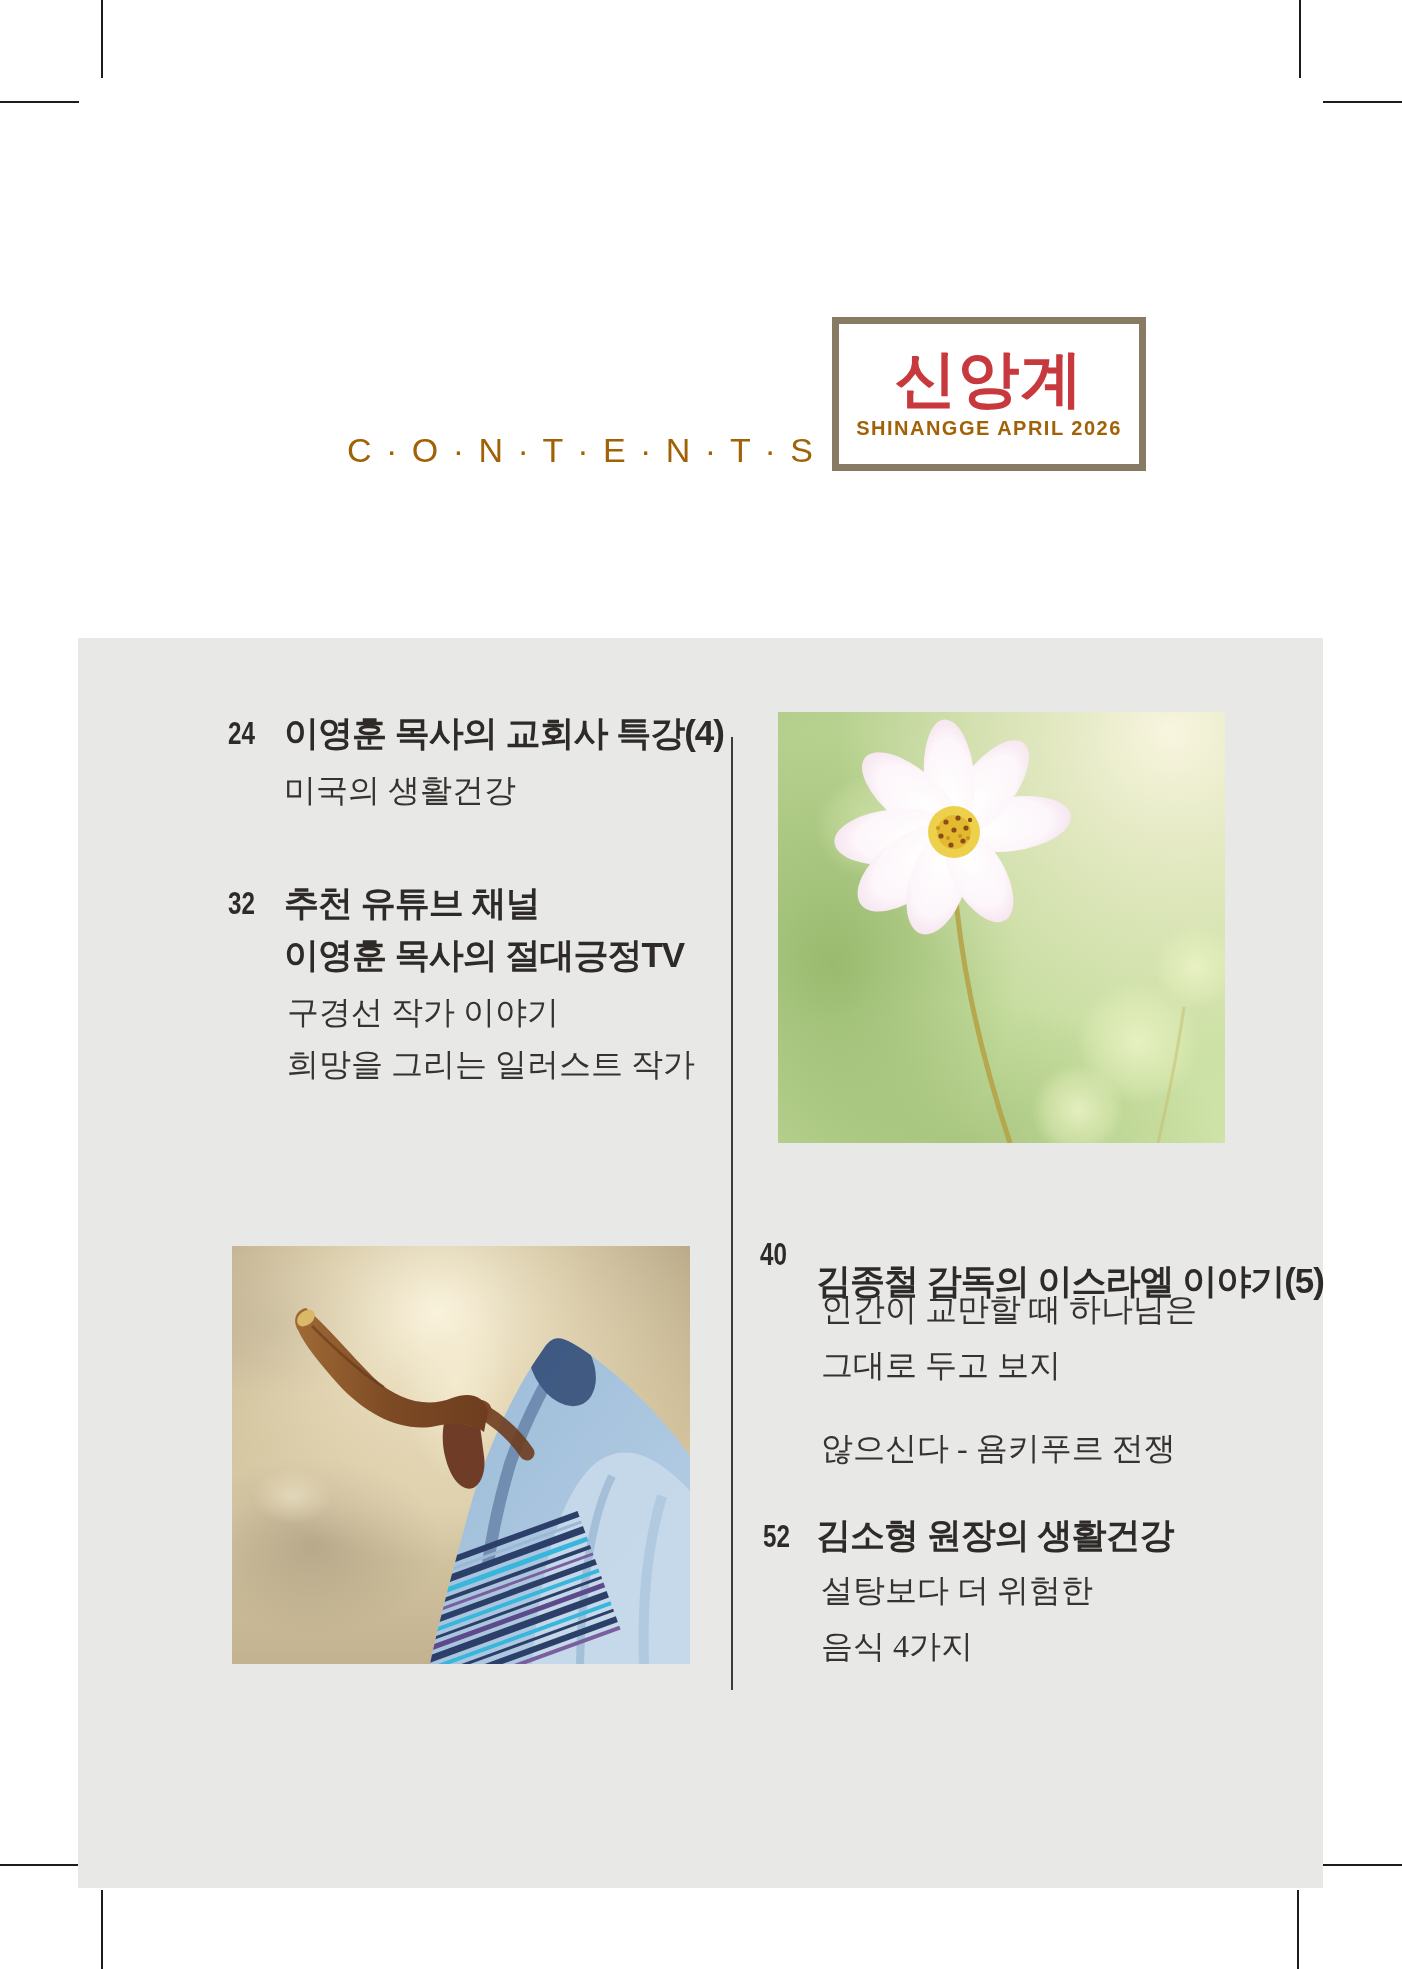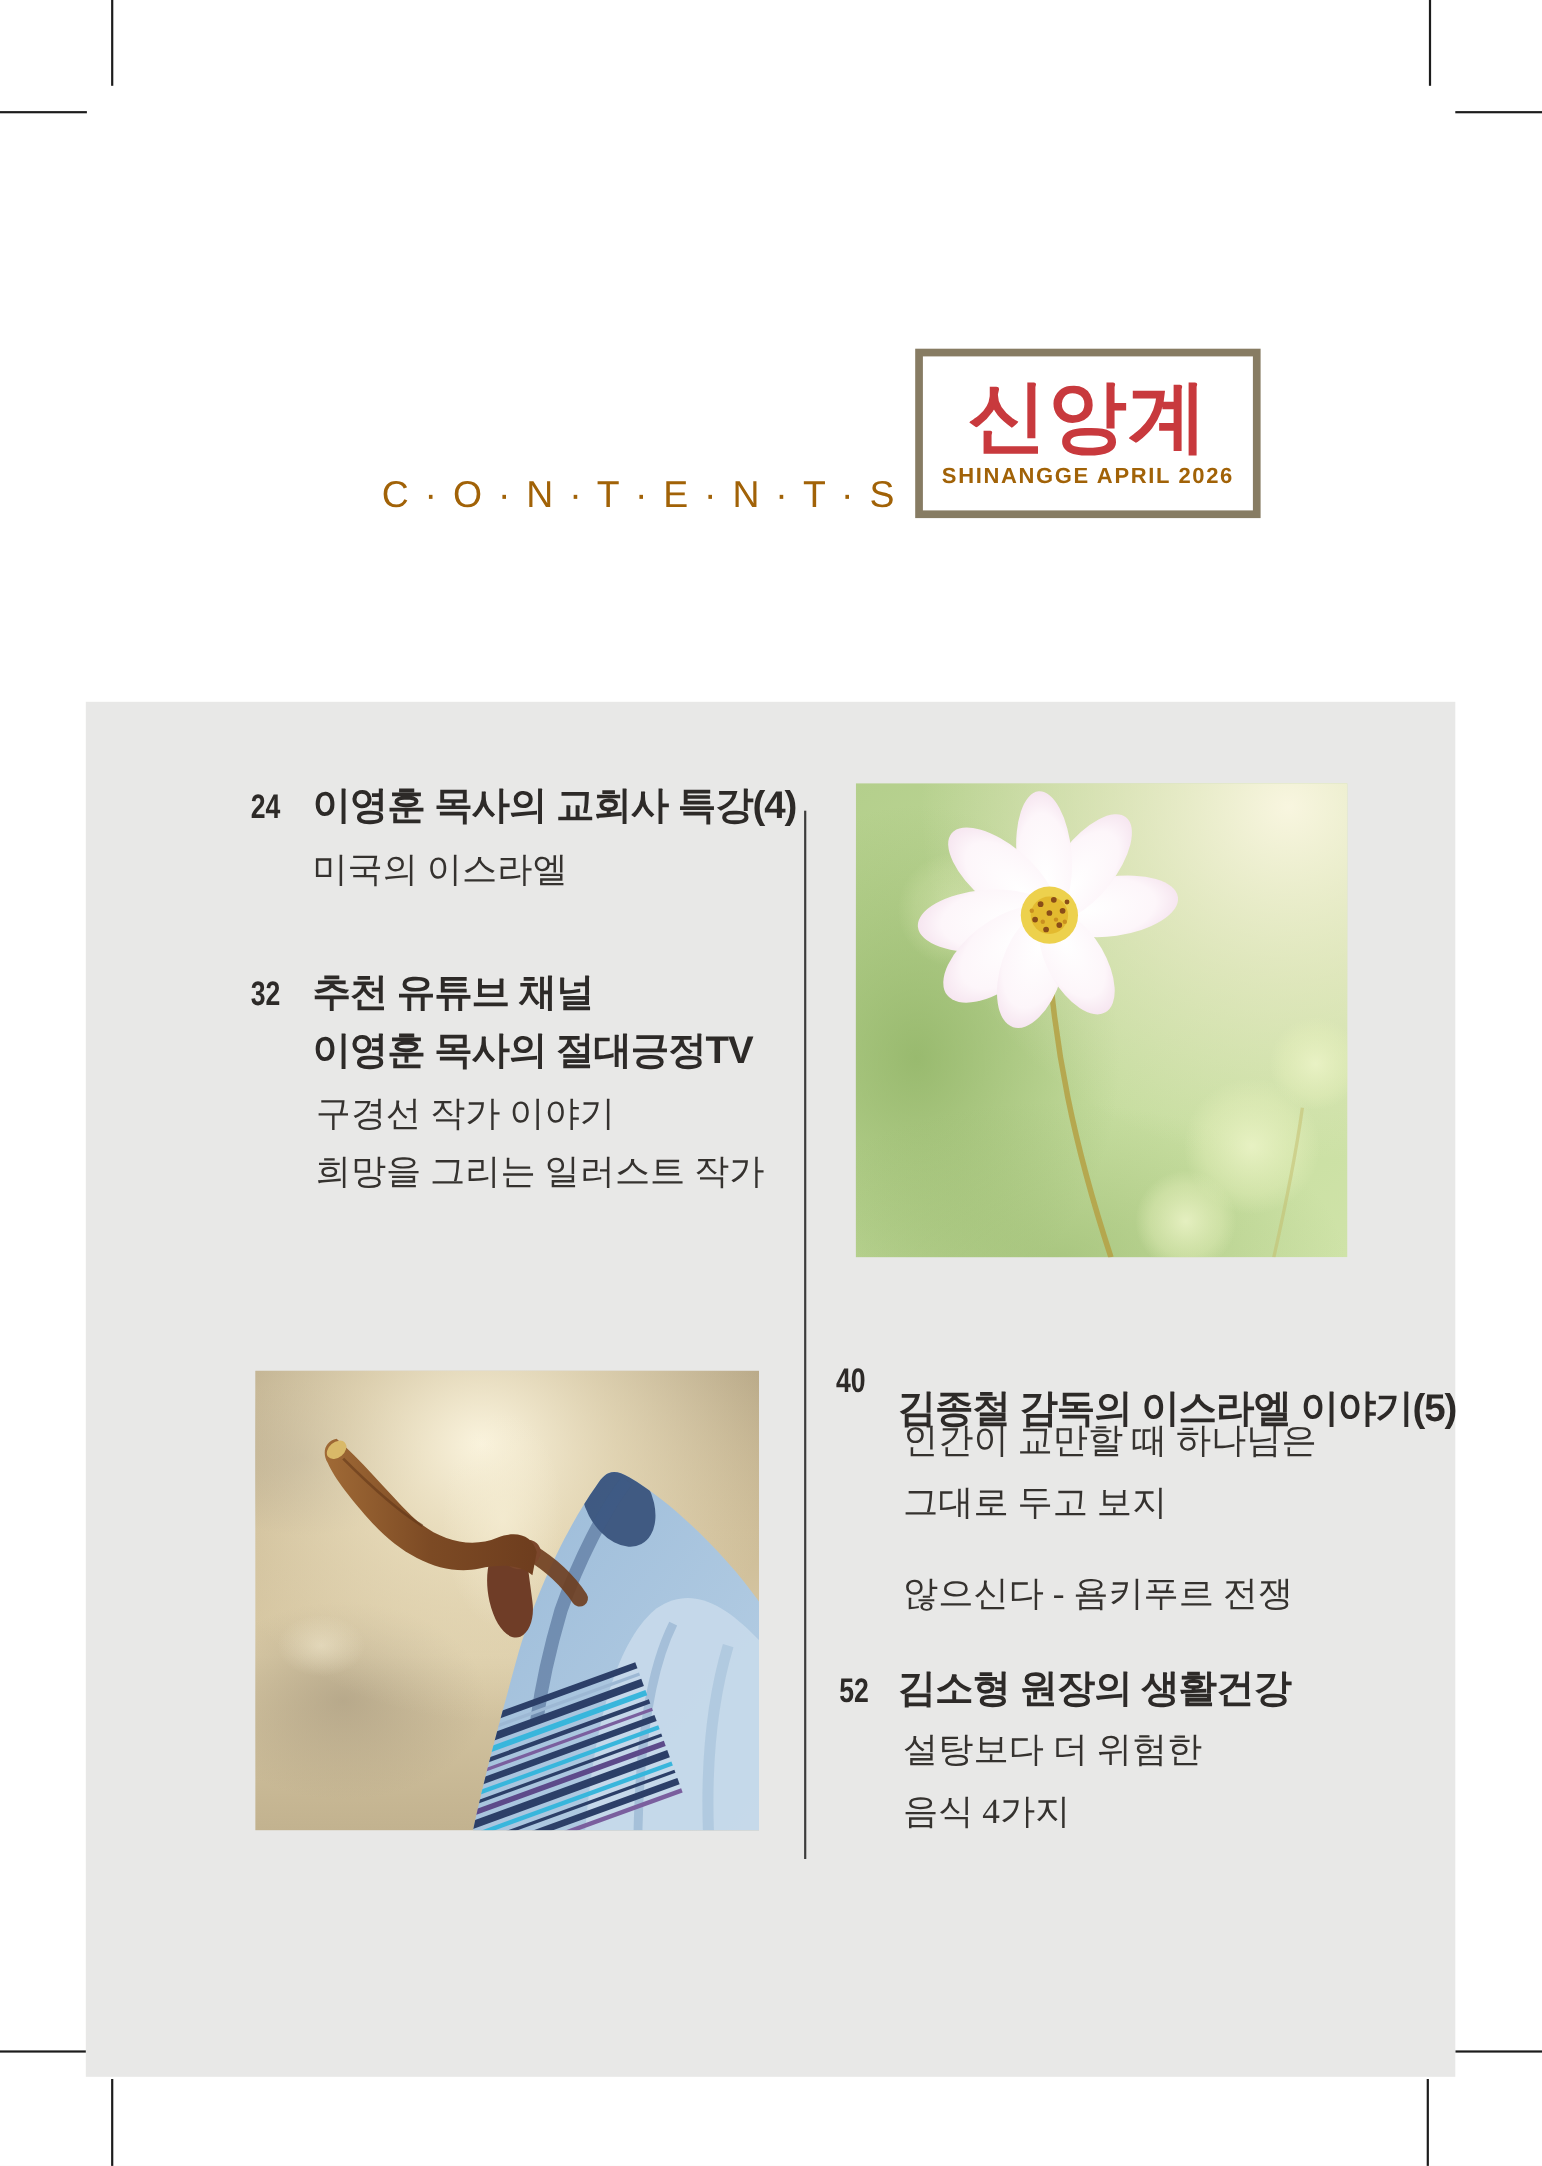--- a/index.html
+++ b/index.html
@@ -15,21 +15,21 @@
     font-size:34px;color:#a16207;letter-spacing:2px;word-spacing:1px;
     font-family:"Liberation Sans",sans-serif;white-space:nowrap;
   }
   
   .logo-box{
     position:absolute;left:832px;top:317px;width:300px;height:140px;
     background:#ffffff;border:7px solid #877c63;
     display:flex;flex-direction:column;align-items:center;justify-content:center;
   }
   .logo-title{
-    font-size:72px;line-height:1;font-weight:700;color:#c8393d;
+    font-size:62px;line-height:1;font-weight:700;color:#c8393d;
     letter-spacing:1px;white-space:nowrap;
     font-family:"Liberation Sans",sans-serif;
   }
   .logo-issue{
     margin-top:7px;font-size:20px;font-weight:700;color:#a16207;
     letter-spacing:1.5px;white-space:nowrap;
   }
   
   .panel{
     position:absolute;left:78px;top:638px;width:1245px;height:1250px;
@@ -221,21 +221,21 @@
   <path d="M 247 172 C 238 158 228 152 221 158 C 212 167 208 188 213 210 C 218 232 230 246 241 242 C 250 238 254 224 252 210 Z" fill="#6f3d27"></path>
   <ellipse cx="243" cy="167" rx="17" ry="13" transform="rotate(-20 243 167)" fill="#7b462b"></ellipse>
 
   <path d="M 66 84 C 60 74 64 64 74 62 C 95 80 118 108 142 132 C 166 155 196 162 220 152 C 238 145 252 150 256 165 L 252 186 C 240 176 222 176 204 180 C 172 187 135 170 106 138 C 88 118 72 98 66 84 Z" fill="url(#shorn)"></path>
   <path d="M 80 80 C 105 105 130 128 152 141" stroke="#5a3014" stroke-width="2.5" opacity="0.5" fill="none"></path>
   <ellipse cx="74" cy="72" rx="10" ry="7" transform="rotate(-40 74 72)" fill="#d9b968"></ellipse>
 </svg>
 
 <div class="page-num" style="left:228px;top:716px;">24</div>
 <div class="toc-title" style="left:284px;top:715px;text-align:right;">이영훈 목사의 교회사 특강(4)</div>
-<div class="toc-sub" style="left:284px;top:774px;">미국의 이스라엘</div>
+<div class="toc-sub" style="left:284px;top:774px;">미국의 생활건강</div>
 
 <div class="page-num" style="left:228px;top:886px;">32</div>
 <div class="toc-title" style="left:284px;top:885px;">추천 유튜브 채널</div>
 <div class="toc-title" style="left:284px;top:937px;">이영훈 목사의 절대긍정TV</div>
 <div class="toc-sub" style="left:287px;top:996px;">구경선 작가 이야기</div>
 <div class="toc-sub" style="left:287px;top:1048px;">희망을 그리는 일러스트 작가</div>
 
 <div class="page-num" style="left:760px;top:1237px;">40</div>
 <div class="toc-title" style="left:816px;top:1243px;margin-top:20px;">김종철 감독의 이스라엘 이야기(5)</div>
 <div class="toc-sub" style="left:821px;top:1293px;text-align:center;">인간이 교만할 때 하나님은</div>

